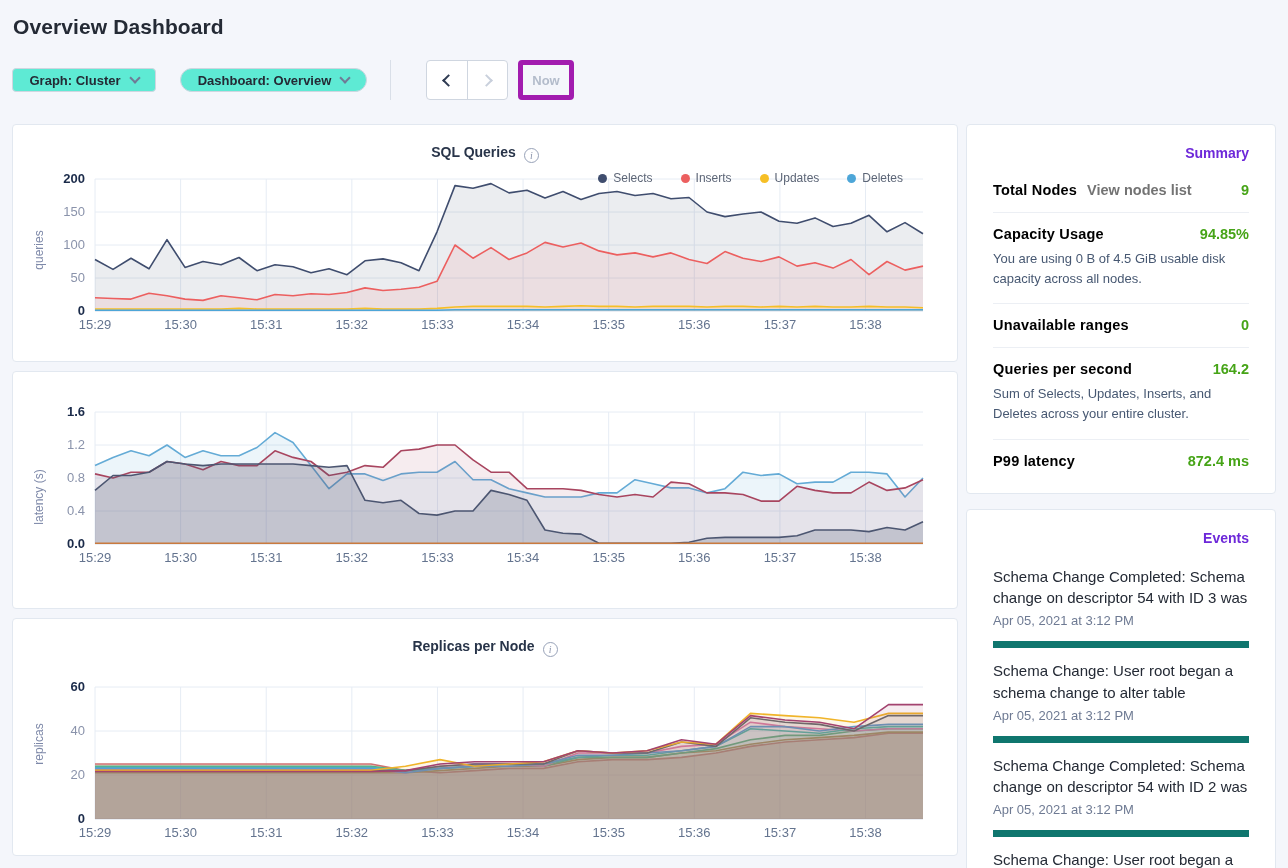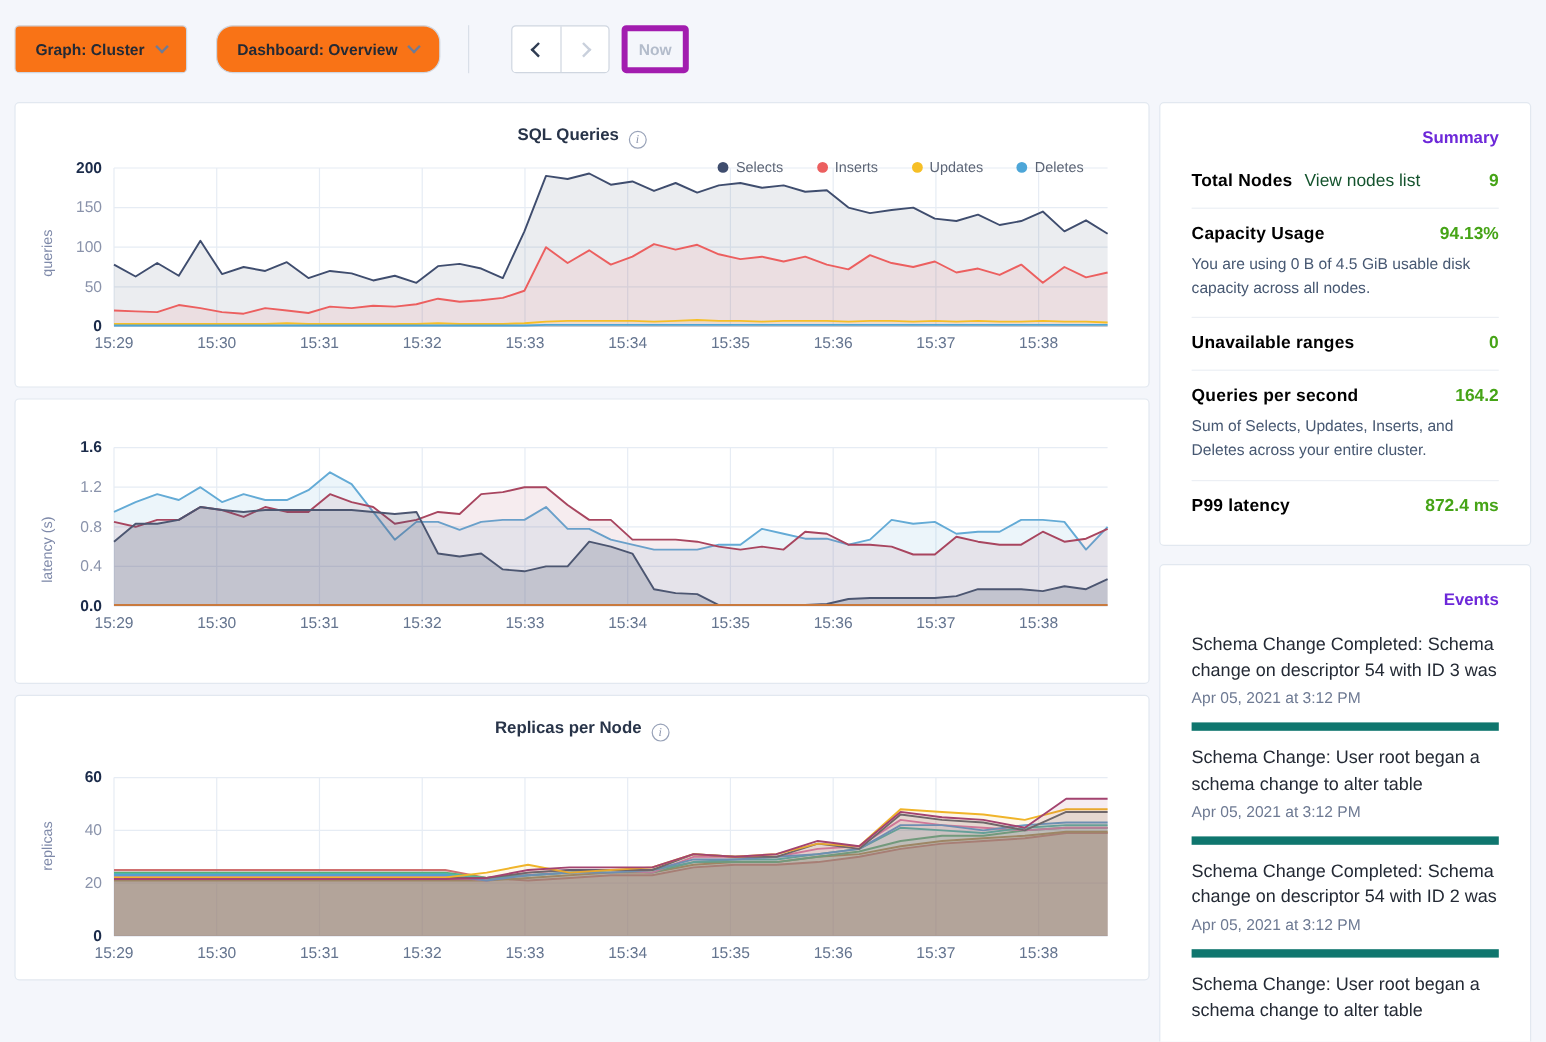--- a/index.html
+++ b/index.html
@@ -13,22 +13,22 @@
 
   
   .page-title {
     font-size:21px; font-weight:700; color:#242a35;
     padding:15px 0 0 13px; letter-spacing:.1px;
   }
 
   
   .toolbar { display:flex; align-items:center; margin:21px 12px 0 12px; height:40px; }
   .btn {
-    background:#f97316; border:1px solid #cfd6e0; border-radius:4px;
-    height:40px; display:flex; align-items:center; justify-content:center;
+    background:#5eead4; border:1px solid #cfd6e0; border-radius:4px;
+    height:24px; display:flex; align-items:center; justify-content:center;
     font-size:13px; font-weight:700; color:#242a35; cursor:pointer;
   }
   .dropdown { padding:0 16px; gap:10px; }
   .dropdown.graph { width:144px; }
   .dropdown.dash { width:187px; margin-left:24px;border-radius:14px; }
   .chev {
     width:8px; height:8px; border-style:solid; border-color:#6f7b96;
     border-width:0 2px 2px 0; transform:rotate(45deg); margin-top:-4px;
     display:inline-block;
   }
@@ -91,34 +91,35 @@
   
   .panel {
     background:#fff; border:1px solid #e2e8f0; border-radius:4px;
     padding:14px 26px 10px 26px;
   }
   .panel-title { text-align:right; font-size:14px; font-weight:700; color:#6d28d9; padding:6px 0 8px 0; }
   .summary-row { padding:13px 0 14px 0; border-bottom:1px solid #eceff4; }
   .summary-row:last-child { border-bottom:none; }
   .summary-line { display:flex; align-items:baseline; }
   .summary-label { font-size:14.5px; font-weight:700; color:#000000; letter-spacing:.2px; }
-  .summary-link { font-size:14.5px; font-weight:400; color:#14532d; margin-left:10px; text-decoration:none; cursor:pointer; }
+  .summary-link { font-size:14.5px; font-weight:700; color:#737373; margin-left:10px; text-decoration:none; cursor:pointer; }
   .summary-value { margin-left:auto; font-size:14.5px; font-weight:700; color:#46a417; }
   .summary-desc { font-size:13px; color:#475872; line-height:1.55; margin-top:7px; }
   .events-panel { margin-top:15px; }
   .event-item { padding:12px 0 13px 0; border-bottom:7px solid #0f766e; }
   .event-item:last-child { border-bottom:none; }
   .event-text { font-size:15px; color:#242a35; line-height:1.45; }
   .event-time { font-size:13px; color:#6e7a93; margin-top:4px; }
 </style>
 </head>
 <body>
 
 <div class="page">
 
+  <div class="page-title">Overview Dashboard</div>
 
   <div class="toolbar">
     <div class="btn dropdown graph">
       <span>Graph: Cluster</span>
       <span class="chev"></span>
     </div>
     <div class="btn dropdown dash">
       <span>Dashboard: Overview</span>
       <span class="chev"></span>
     </div>
@@ -301,21 +302,21 @@
             <div class="summary-row">
               <div class="summary-line">
                 <span class="summary-label">Total Nodes</span>
                 <a class="summary-link">View nodes list</a>
                 <span class="summary-value">9</span>
               </div>
             </div>
             <div class="summary-row">
               <div class="summary-line">
                 <span class="summary-label">Capacity Usage</span>
-                <span class="summary-value">94.13%</span>
+                <span class="summary-value">94.85%</span>
               </div>
               <div class="summary-desc">You are using 0 B of 4.5 GiB usable disk capacity across all nodes.</div>
             </div>
             <div class="summary-row">
               <div class="summary-line">
                 <span class="summary-label">Unavailable ranges</span>
                 <span class="summary-value">0</span>
               </div>
             </div>
             <div class="summary-row">

